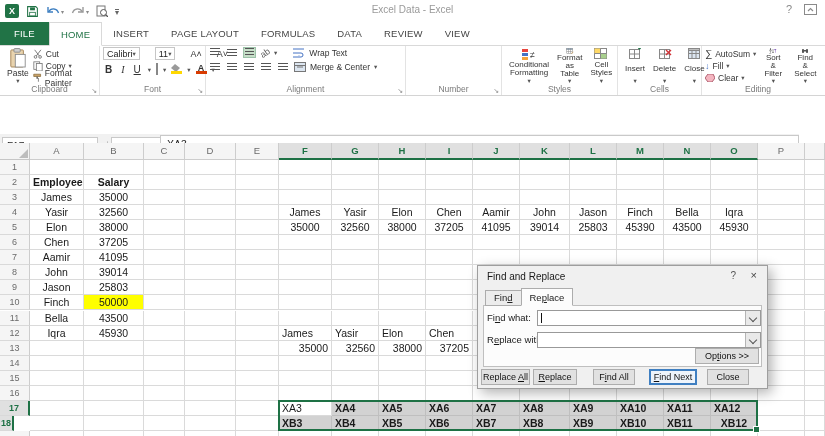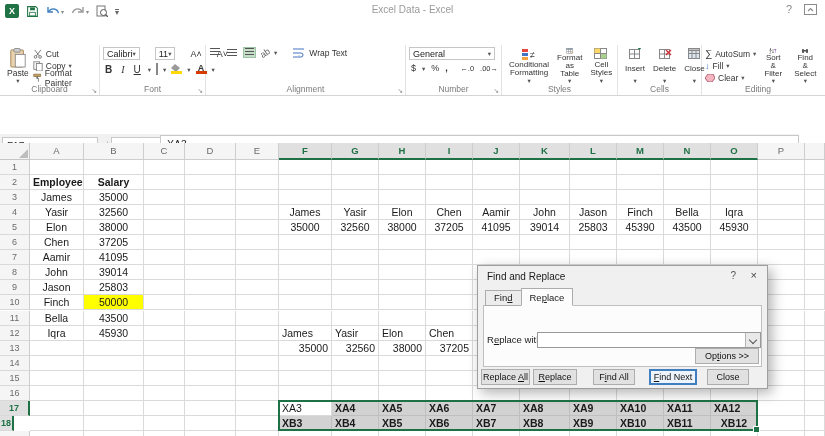--- a/index.html
+++ b/index.html
@@ -144,20 +144,30 @@
     <div class="wintitle">Excel Data - Excel</div>
     <div class="tbtns">
       <span class="helpq">?</span>
       <svg width="13" height="11" viewBox="0 0 13 11">
           <rect x="0.5" y="0.5" width="12" height="10" fill="none" stroke="#8a8a8a"></rect>
           <path d="M4 7l2.5-2.5L9 7" fill="none" stroke="#8a8a8a" stroke-width="1.2"></path>
         </svg>
     </div>
   </div>
 
+  <div class="tabrow">
+    <div class="rtab file">FILE</div>
+    <div class="rtab active">HOME</div>
+    <div class="rtab">INSERT</div>
+    <div class="rtab">PAGE LAYOUT</div>
+    <div class="rtab">FORMULAS</div>
+    <div class="rtab">DATA</div>
+    <div class="rtab">REVIEW</div>
+    <div class="rtab">VIEW</div>
+  </div>
 
   <div class="ribbon">
 
     <div class="grp" style="width:100px">
       <div class="gc">
         <div class="bigbtn">
           <svg width="18" height="20" viewBox="0 0 20 22">
               <rect x="2" y="2" width="14" height="19" rx="1" fill="#e8d3ae" stroke="#a08050"></rect>
               <rect x="5.5" y="0.5" width="7" height="4" rx="1" fill="#cfcfcf" stroke="#8a8a8a"></rect>
               <rect x="7" y="7" width="11" height="14" fill="#fff" stroke="#8a8a8a"></rect>
@@ -252,43 +262,51 @@
             </span>
           <span style="font-size:9px;color:#555;transform:rotate(-35deg);display:inline-block">ab</span>
           <span class="dd">▾</span>
           <span style="width:8px"></span>
           <svg width="12" height="10" viewBox="0 0 12 10">
               <path d="M0 1h11M0 5h8a2 2 0 010 4H6M0 9h4" fill="none" stroke="#4472c4"></path>
               <path d="M6 7.5L4.5 9L6 10.5" fill="none" stroke="#4472c4"></path>
             </svg>
           <span class="sbtn">Wrap Text</span>
         </div>
+        <div class="fr" style="gap:4px;">
+          <span class="alignbox">
+              <span class="ico-lines"></span>
+            </span>
+          <span class="alignbox">
+              <span class="ico-lines"></span>
+            </span>
+          <span class="alignbox">
+              <span class="ico-lines"></span>
+            </span>
+          <span class="alignbox">
+              <span class="ico-lines"></span>
+            </span>
+          <span class="alignbox">
+              <span class="ico-lines"></span>
+            </span>
+          <svg width="12" height="10" viewBox="0 0 12 10">
+              <rect x="0.5" y="0.5" width="11" height="9" fill="#dce6f1" stroke="#777"></rect>
+              <path d="M3 5h6M0.5 3.5h11" stroke="#777"></path>
+            </svg>
+          <span class="sbtn">Merge &amp; Center</span>
+          <span class="dd">▾</span>
+        </div>
       </div>
       <div class="glabel">
         <span>Alignment</span>
         <span class="launcher">↘</span>
       </div>
     </div>
 
     <div class="grp" style="width:96px">
-      <div style="display:flex;flex-direction:column;gap:3px;">
-        <div class="combo" style="width:86px">
-          <span>General</span>
-            <span class="dd">▾</span>
-        </div>
-        <div class="fr" style="gap:6px;padding-left:2px;">
-          <span class="numtxt">$</span>
-          <span class="dd">▾</span>
-          <span class="numtxt">%</span>
-          <span class="numtxt" style="font-weight:bold">,</span>
-          <span style="width:4px"></span>
-          <span class="numtxt" style="font-size:7.5px">←.0</span>
-          <span class="numtxt" style="font-size:7.5px">.00→</span>
-        </div>
-      </div>
       <div class="glabel">
         <span>Number</span>
         <span class="launcher">↘</span>
       </div>
     </div>
 
     <div class="grp" style="width:116px">
       <div class="gc" style="justify-content:space-around;width:100%;">
         <div class="bigbtn">
           <svg width="14" height="12" viewBox="0 0 14 12">
@@ -789,20 +807,30 @@
       <span class="ttxt">Find and Replace</span>
       <span class="dhelp">?</span>
       <span class="dclose">×</span>
     </div>
     <div class="tabstrip">
       <span class="dtab"><span>Fin</span><span class="u">d</span><span></span></span>
       <span class="dtab on"><span>Re</span><span class="u">p</span><span>lace</span></span>
     </div>
     <div class="dpage"></div>
 
+    <div class="frow" style="top:44px">
+      <span class="flabel"><span>Fi</span><span class="u">n</span><span>d what:</span></span>
+      <span class="fcombo">
+        <span class="caret"></span>
+        <span></span>
+        <span class="cbtn">
+            <span class="chev"></span>
+          </span>
+      </span>
+    </div>
     <div class="frow" style="top:66px">
       <span class="flabel"><span>R</span><span class="u">e</span><span>place with:</span></span>
       <span class="fcombo">
         <span></span>
         <span class="cbtn">
             <span class="chev"></span>
           </span>
       </span>
     </div>
 

